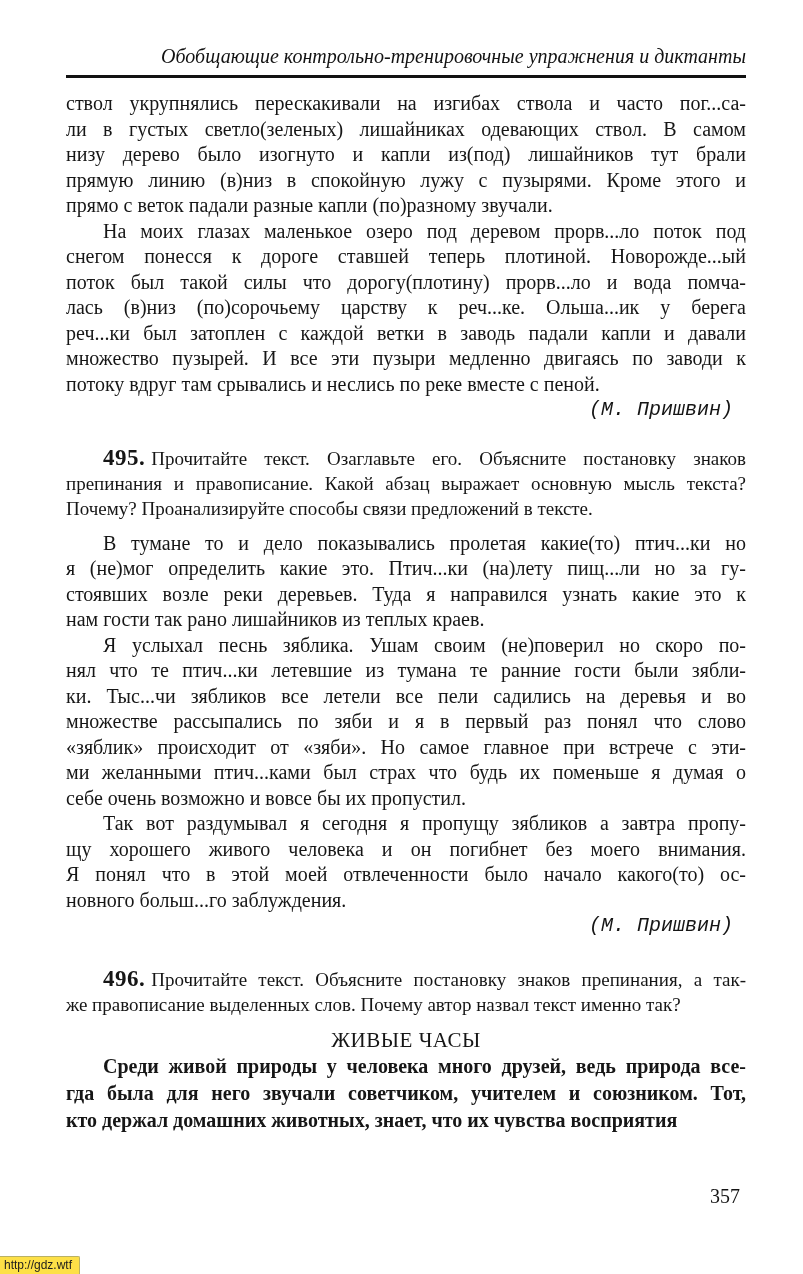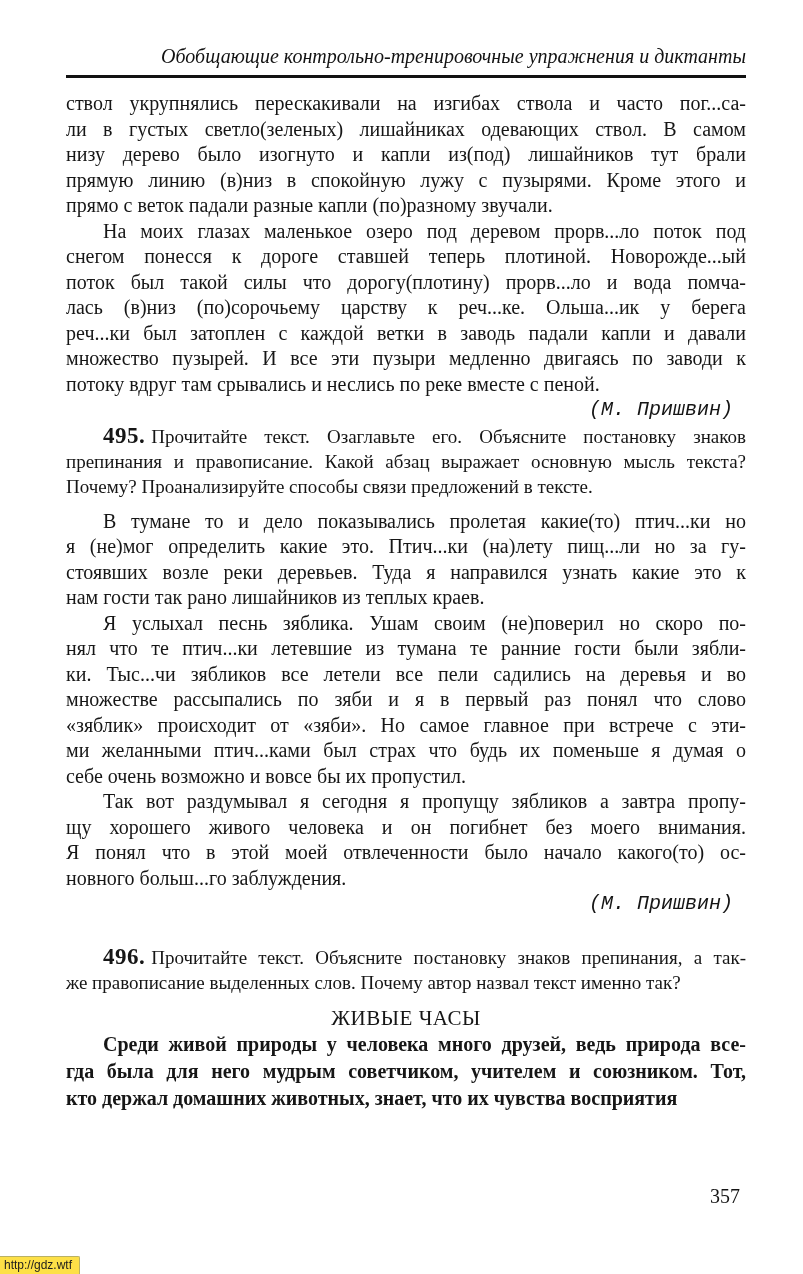--- a/index.html
+++ b/index.html
@@ -36,21 +36,21 @@
   .line.last { text-align-last: left; }
   .para.indent > .line:first-child { text-indent: 37px; }
   .attribution {
     text-align: right;
     font-style: italic;
     padding-right: 13px;
     line-height: 25.5px;
     font-family: Liberation Mono, monospace;
   }
   
-  .exercise-495 { }
+  .exercise-495 { margin-top: 22px; }
   .exercise-496 { margin-top: 27px; }
   .exercise-intro { font-size: 19px; line-height: 25px; }
   .ex-first-line {
     text-indent: 37px;
     text-align: justify;
     text-align-last: justify;
   }
   .ex-num {
     font-weight: bold;
     font-size: 23px;
@@ -161,21 +161,21 @@
           <b class="ex-num">496.</b><span>Прочитайте текст. Объясните постановку знаков препинания, а так-</span>
         </div>
         <div>
             <div class="line last">же правописание выделенных слов. Почему автор назвал текст именно так?</div>
           </div>
       </div>
       <div class="text-title">ЖИВЫЕ ЧАСЫ</div>
       <div class="body-text final-para">
         <div class="para indent">
             <div class="line">Среди живой природы у человека много друзей, ведь природа все-</div>
-            <div class="line">гда была для него мудрым советчиком, учителем и союзником. Тот,</div>
+            <div class="line">гда была для него звучали советчиком, учителем и союзником. Тот,</div>
             <div class="line last">кто держал домашних животных, знает, что их чувства восприятия</div>
           </div>
       </div>
     </div>
 
   </div>
 
   <div class="page-number">357</div>
 
   <div class="status-bubble">http://gdz.wtf</div>

